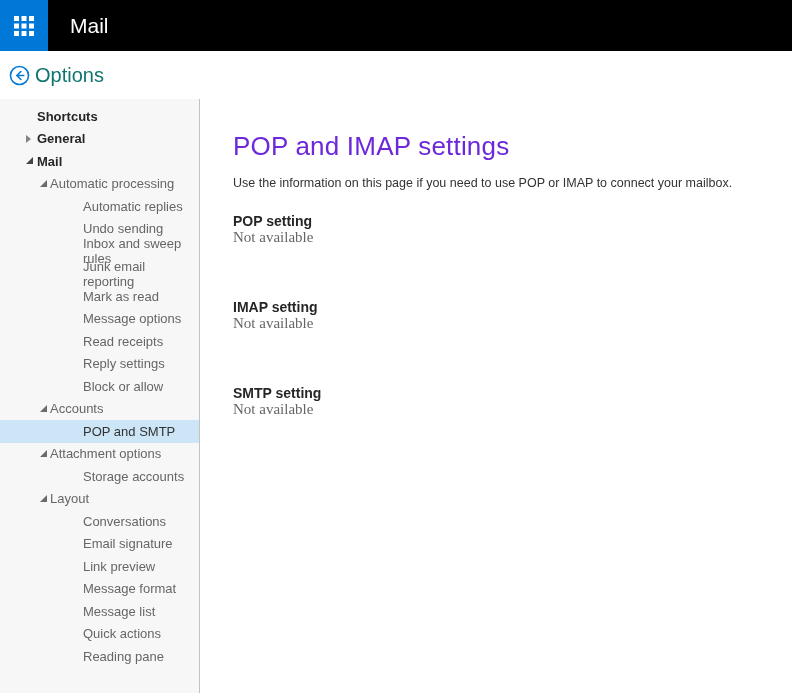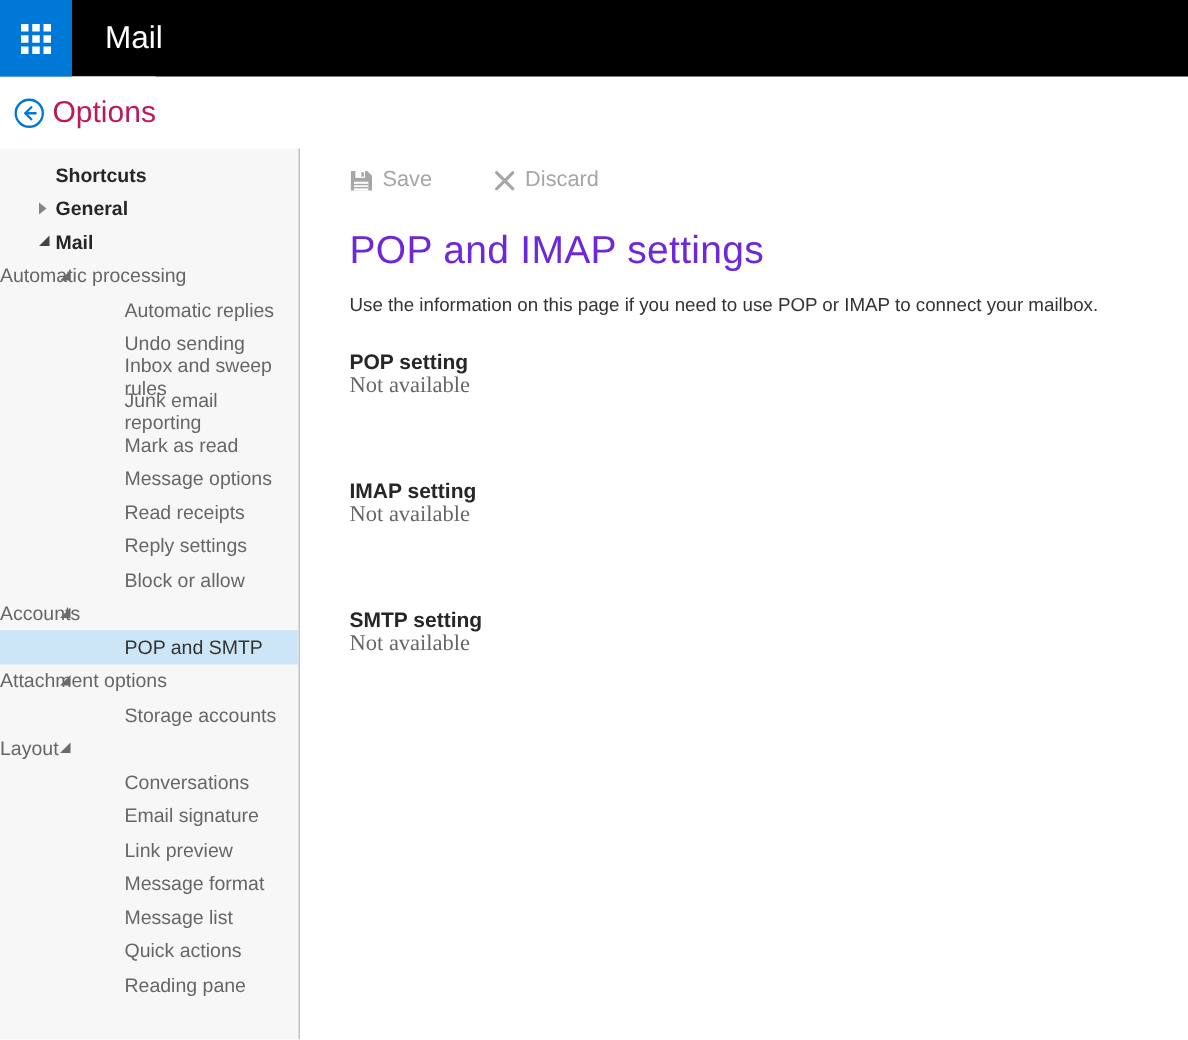--- a/index.html
+++ b/index.html
@@ -41,21 +41,21 @@
     height: 48px;
     display: flex;
     align-items: center;
     padding-left: 9px;
     background: #ffffff;
     cursor: pointer;
     width: fit-content;
   }
   .options-header .back-icon { display: flex; align-items: center; }
   .options-label {
-    color: #be185d;
+    color: #0f766e;
     font-size: 20px;
     font-weight: 300;
     margin-left: 5px;
   }
 
   
   .main-row {
     display: flex;
     height: 594px;
     align-items: stretch;
@@ -74,21 +74,21 @@
     position: relative;
     height: 22.5px;
     display: flex;
     align-items: center;
     font-size: 13px;
     color: #666666;
     cursor: pointer;
     user-select: none;
   }
   .nav-row.lvl1 { padding-left: 37px; color: #262626; font-weight: 600; }
-  .nav-row.lvl2 { }
+  .nav-row.lvl2 { padding-left: 50px; }
   .nav-row.lvl3 { padding-left: 83px; }
   .nav-row.selected { background: #cde6f7; color: #333333; }
   .tri {
     position: absolute;
     width: 0; height: 0;
     top: 50%;
   }
   .lvl1 > .tri { left: 26px; }
   .lvl2 > .tri { left: 40px; }
   .tri.collapsed {
@@ -268,43 +268,20 @@
       <div class="nav-row lvl3">
         <span class="nav-label">Quick actions</span>
       </div>
       <div class="nav-row lvl3">
         <span class="nav-label">Reading pane</span>
       </div>
     </div>
 
   <div class="content">
 
-    <div class="toolbar">
-      <div class="tool-btn">
-        <span style="display:flex;">
-          <svg width="15" height="15" viewBox="0 0 16 16">
-            <path d="M1 1 h11.5 L16 4.5 V15 H1 Z" fill="#a6a6a6"></path>
-            <rect x="4.2" y="1" width="6.8" height="5" fill="#ffffff"></rect>
-            <rect x="8.4" y="1.9" width="1.8" height="3.2" fill="#a6a6a6"></rect>
-            <rect x="3.2" y="8.7" width="10.2" height="6.3" fill="#ffffff"></rect>
-            <rect x="3.2" y="10.2" width="10.2" height="1" fill="#a6a6a6"></rect>
-            <rect x="3.2" y="12.4" width="10.2" height="1" fill="#a6a6a6"></rect>
-          </svg>
-        </span>
-        <span>Save</span>
-      </div>
-      <div class="tool-btn">
-        <span style="display:flex;">
-          <svg width="13" height="13" viewBox="0 0 12 12">
-            <path d="M1 1 L11 11 M11 1 L1 11" stroke="#a6a6a6" stroke-width="1.9" stroke-linecap="round"></path>
-          </svg>
-        </span>
-        <span>Discard</span>
-      </div>
-    </div>
 
     <div class="page-title">POP and IMAP settings</div>
 
     <div class="page-desc">Use the information on this page if you need to use POP or IMAP to connect your mailbox.</div>
 
     <div class="sections" id="settings-sections">
   <div class="setting-section">
     <div class="section-heading">POP setting</div>
     <div class="section-value">Not available</div>
   </div>

